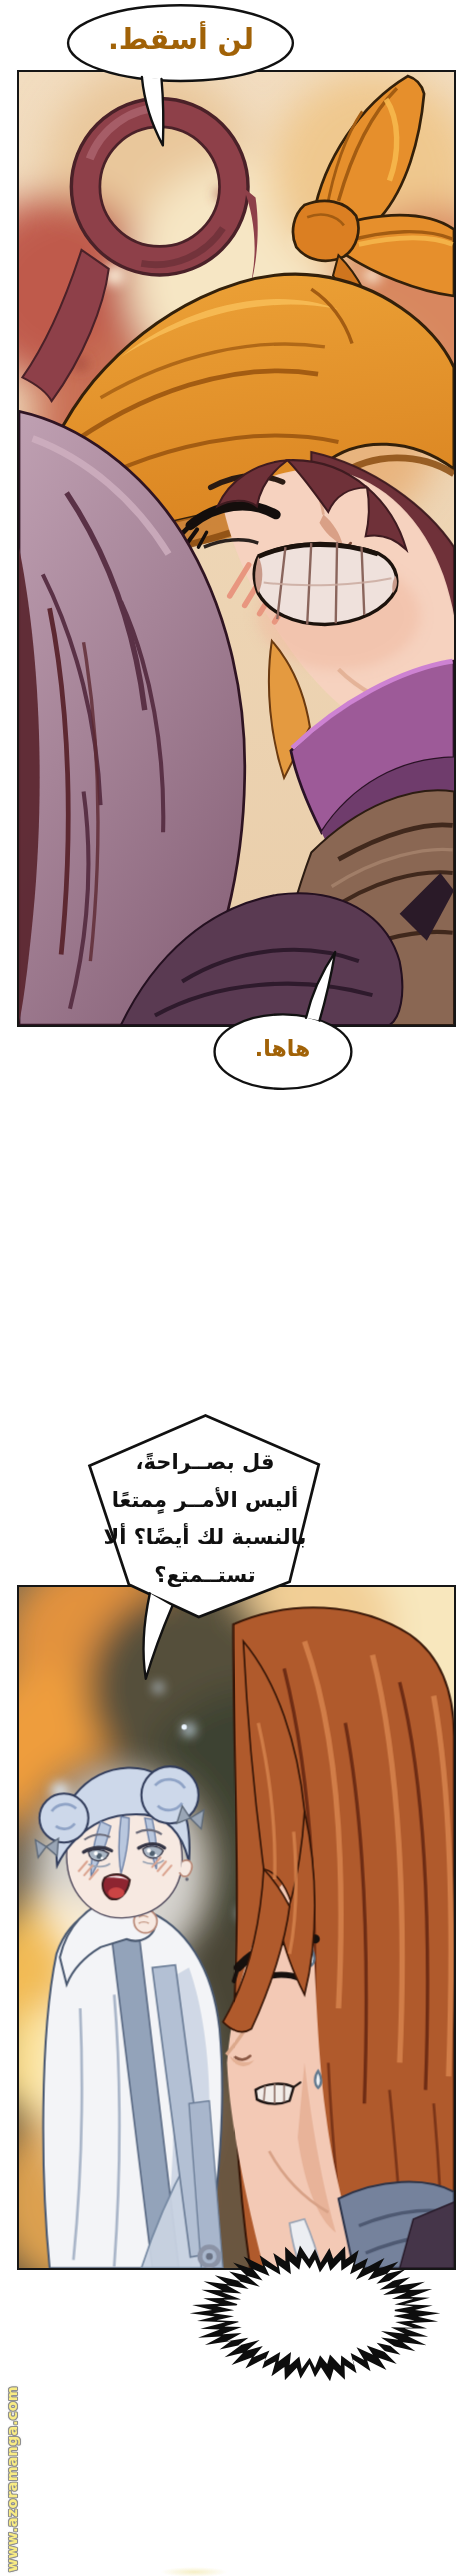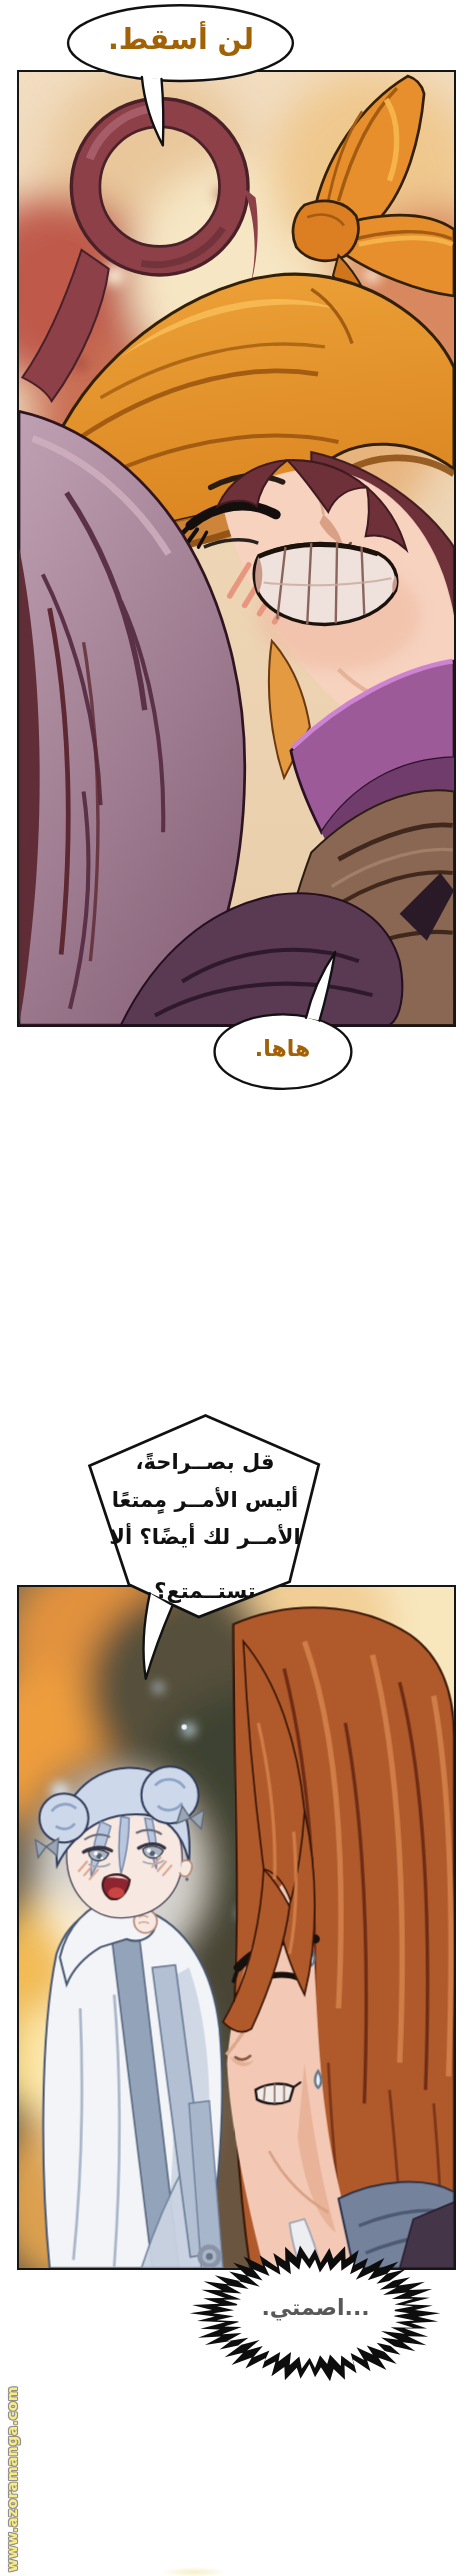--- a/index.html
+++ b/index.html
@@ -7,21 +7,21 @@
         font-family:"DejaVu Sans",sans-serif;}
   .panel{position:absolute;border:2.7px solid #161616;box-sizing:border-box;background:#fff;}
   .panel svg{display:block;width:100%;height:100%;}
   .bubble-svg{position:absolute;overflow:visible;}
   .bubble-text{position:absolute;direction:rtl;unicode-bidi:embed;text-align:center;
         font-weight:bold;color:#a16207;line-height:1.22;}
   #b1-text{left:69px;top:23px;width:224px;font-size:28.5px;}
   #b2-text{left:218px;top:1036px;width:129px;font-size:22px;}
   .hexline{position:absolute;left:88px;width:234px;height:38px;font-size:21px;line-height:38px;
         font-weight:bold;color:#101010;direction:rtl;text-align:center;}
-  #hex-l1{top:1443px;} #hex-l2{top:1481px;} #hex-l3{top:1518px;} #hex-l4{top:1556px;margin-top:16px;}
+  #hex-l1{top:1443px;} #hex-l2{top:1481px;} #hex-l3{top:1518px;} #hex-l4{top:1556px;}
   #b4-text{left:224px;top:2295px;width:183px;font-size:22px;color:#58585a;}
   .watermark{position:absolute;left:4.1px;top:2405px;width:167px;height:17.6px;
         transform-origin:0 0;transform:rotate(-90deg) translateX(-167px);
         font-size:14.2px;font-weight:bold;letter-spacing:0.3px;color:#f9ec83;white-space:nowrap;
         text-shadow:-1px 0 #8f8f8f,1px 0 #8f8f8f,0 -1px #8f8f8f,0 1px #8f8f8f,
           -0.7px -0.7px #8f8f8f,0.7px -0.7px #8f8f8f,-0.7px 0.7px #8f8f8f,0.7px 0.7px #8f8f8f,0 0 2.7px rgba(120,120,120,.75);}
   .smudge{position:absolute;left:160px;top:2567px;width:68px;height:9.5px;
         background:radial-gradient(ellipse at center,rgba(238,226,150,.55),rgba(238,226,150,0) 70%);
         filter:blur(0.7px);}
 </style>
@@ -310,27 +310,26 @@
     <path d="M146,106 Q158,55 189,9 Q180,62 166,110" fill="#ffffff" stroke="#111111" stroke-width="3.5" stroke-linejoin="round" stroke-linecap="round"></path>
   </svg>
   <div class="bubble-text" id="b2-text">هاها.</div>
 
   <svg class="bubble-svg" style="left:80px;top:1410px;" width="251" height="273" viewBox="0 0 370 402">
     <polygon points="185,8 352,80 309,253 175,305 72,257 14,82" fill="#ffffff" stroke="#111111" stroke-width="4" stroke-linejoin="miter"></polygon>
     <path d="M103,270 Q88,340 97,396 Q112,345 136,289" fill="#ffffff" stroke="#111111" stroke-width="3.5" stroke-linejoin="round" stroke-linecap="round"></path>
   </svg>
   <div class="hexline" id="hex-l2">أليس الأمــر مٍمتعًا</div>
   <div class="hexline" id="hex-l1">قل بصــراحةً،</div>
-  <div class="hexline" id="hex-l3">الأمــر لك أيضًا؟ ألا</div>
+  <div class="hexline" id="hex-l3">بالنسبة لك أيضًا؟ ألا</div>
   <div class="hexline" id="hex-l4">تستــمتع؟</div>
 
   <svg class="bubble-svg" style="left:183px;top:2240px;" width="264" height="156" viewBox="0 0 390 230">
     <polygon id="burst-black" points="195.0,13.1 203.2,33.5 216.3,11.7 221.9,27.5 239.4,9.1 240.2,28.4 259.6,14.6 253.5,36.7 273.3,26.2 267.7,42.1 297.6,26.5 288.3,42.7 318.3,31.7 301.3,49.7 328.9,43.0 303.9,61.2 335.6,54.8 318.7,67.0 357.4,61.3 334.0,73.7 368.1,72.0 336.1,83.9 364.8,85.0 326.9,94.7 368.9,96.4 342.7,103.1 380.2,108.0 347.1,113.0 376.9,120.1 337.0,122.3 360.6,130.4 327.3,130.6 362.4,142.8 332.2,141.9 359.7,155.4 324.4,150.9 343.4,164.2 305.4,155.4 321.4,169.4 296.0,163.4 315.8,182.8 288.8,173.6 300.5,191.8 272.1,177.9 277.1,193.8 250.7,175.9 256.4,196.8 238.6,184.7 239.2,206.2 222.5,190.3 217.2,208.3 203.8,187.9 195.0,202.6 186.8,182.8 173.6,204.6 168.1,188.6 150.5,206.9 149.8,187.5 130.6,201.2 136.7,179.1 116.9,189.6 122.1,174.2 92.2,189.6 101.6,173.4 71.7,184.3 88.8,166.2 61.4,172.9 86.5,154.6 54.0,161.4 70.9,149.1 32.4,154.8 56.0,142.3 22.1,144.0 54.3,132.1 25.6,130.9 62.6,121.3 20.7,119.6 47.0,112.9 9.7,108.0 43.0,103.0 13.4,95.9 53.5,93.8 29.9,85.7 62.2,85.3 27.2,73.1 57.6,74.1 30.3,60.6 65.8,65.2 46.9,51.9 85.0,60.7 68.3,46.4 93.7,52.4 74.0,33.1 101.2,42.3 89.6,24.3 118.1,38.2 113.1,22.4 139.5,40.3 133.4,18.9 151.3,31.1 150.8,9.7 167.5,25.7 172.8,7.8 186.2,28.3" fill="#0d0d0d"></polygon>
     <polygon id="burst-white" points="195.0,28.4 202.2,47.6 213.4,31.5 217.6,45.7 233.6,29.0 233.9,45.2 252.3,32.1 246.8,50.4 266.2,40.4 255.3,58.5 282.4,45.5 272.9,59.3 301.3,49.7 285.7,64.4 312.7,58.5 290.3,73.1 315.6,69.8 295.2,80.9 330.1,77.3 308.4,86.9 340.5,86.6 312.4,95.2 340.0,97.5 306.5,104.0 334.2,108.0 309.4,112.1 342.1,118.6 313.4,120.9 340.1,129.3 306.8,128.8 327.7,138.1 292.4,134.3 318.3,147.0 292.4,143.7 313.9,158.0 285.9,151.7 300.4,165.8 271.4,155.7 280.6,169.2 256.3,158.3 267.6,176.9 247.7,166.6 252.6,184.3 233.7,170.4 233.1,186.0 217.1,168.8 213.0,182.9 202.4,170.1 195.0,188.9 187.1,173.9 175.4,189.8 171.8,172.0 157.5,184.7 159.6,165.1 141.0,179.4 143.6,165.1 120.4,178.9 127.8,163.1 103.9,173.1 117.9,156.2 94.6,163.1 113.1,147.4 80.8,156.1 96.6,144.0 64.8,149.2 86.8,137.3 58.1,139.1 86.7,128.2 60.9,127.7 85.1,120.0 49.7,118.5 75.4,112.3 44.3,108.0 75.7,103.7 50.3,97.6 85.8,96.1 60.2,88.2 86.1,87.7 57.7,76.8 86.7,78.7 64.9,66.8 97.0,72.1 81.3,60.2 113.6,68.9 94.1,52.7 117.6,59.6 103.7,42.8 127.9,52.9 120.5,37.3 143.9,51.2 141.3,36.9 159.4,50.5 157.4,31.0 171.7,43.8 175.3,26.1 187.1,42.3" fill="#ffffff"></polygon>
     <ellipse cx="195" cy="106" rx="118" ry="50" fill="#ffffff"></ellipse>
   </svg>
-  <div class="bubble-text" id="b4-text">...اصمتي.</div>
 
   <div class="watermark">www.azoramanga.com</div>
   <div class="smudge"></div>
 
 </div>
 
 
 </body></html>

